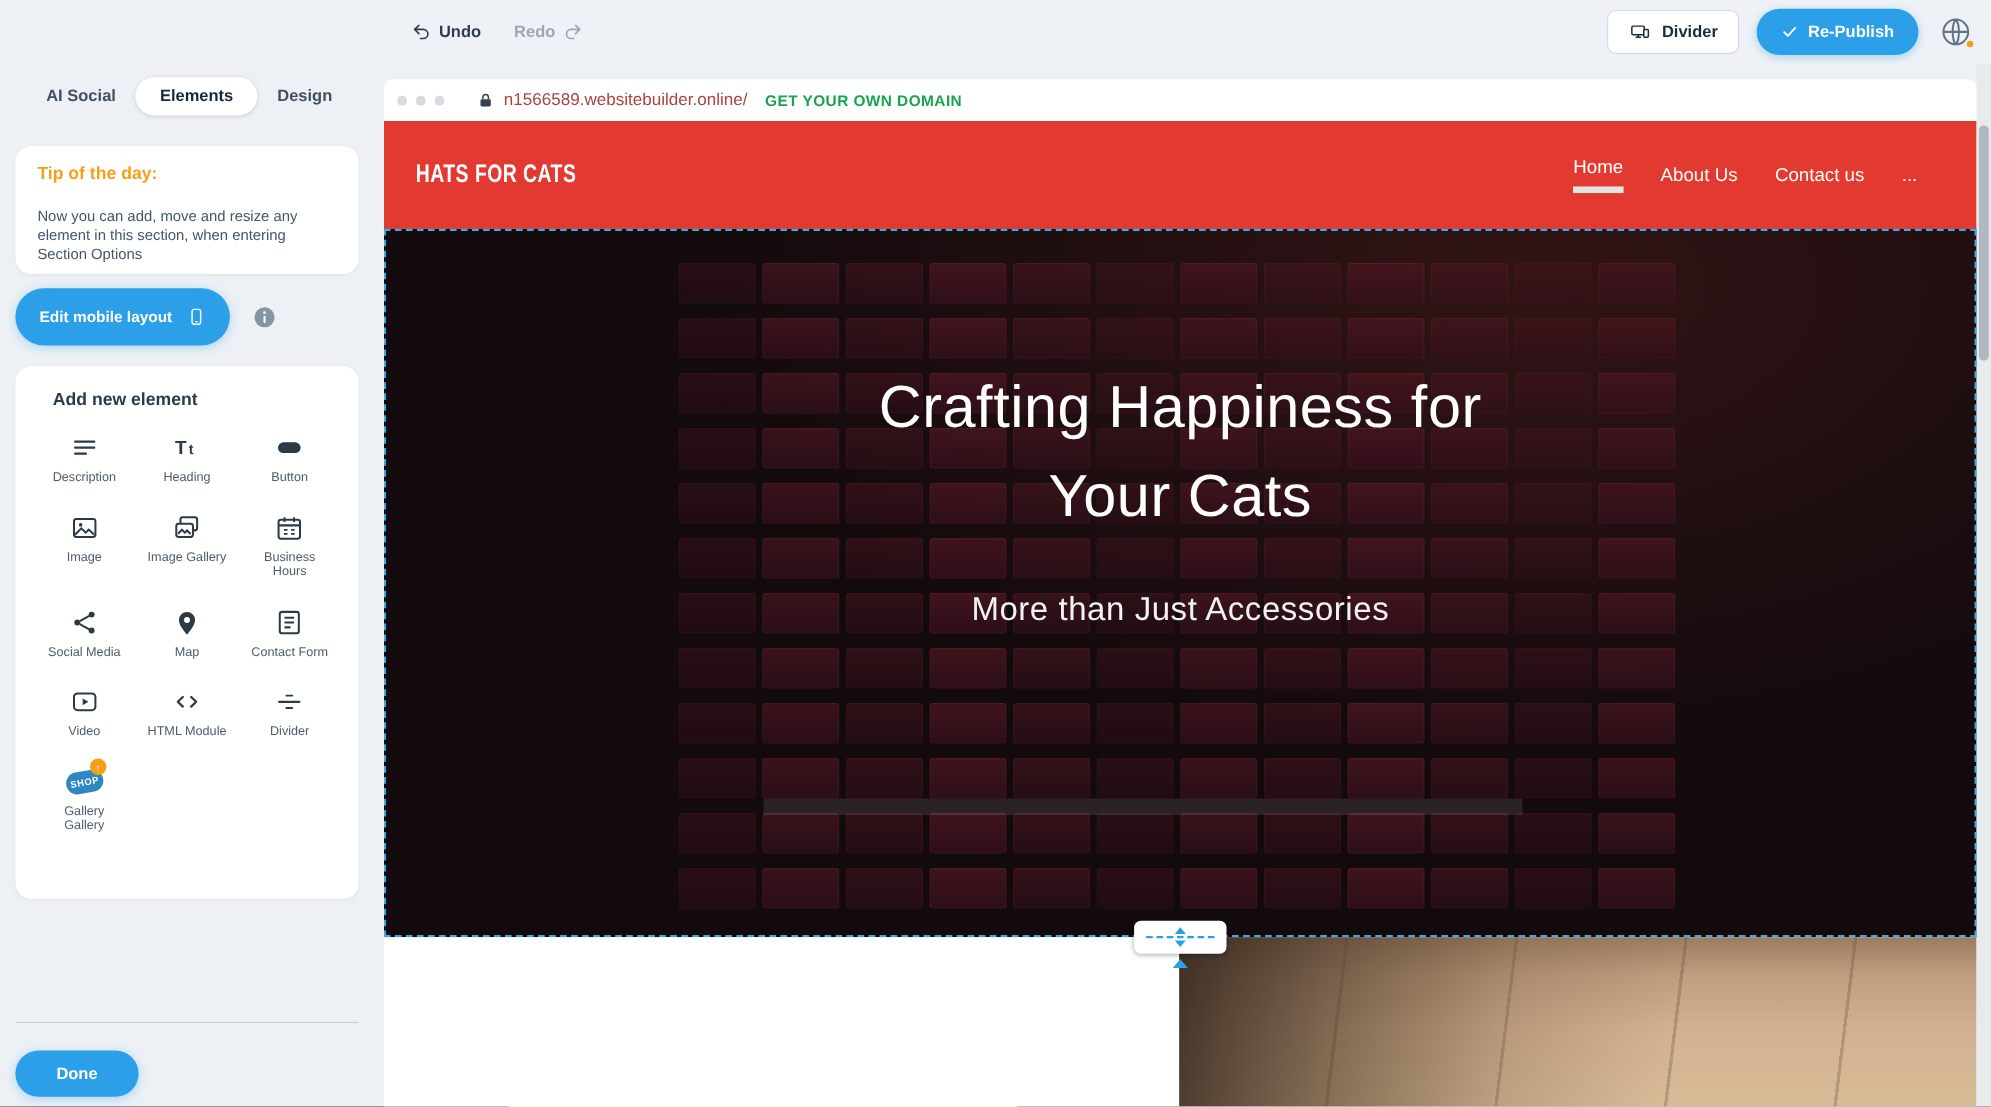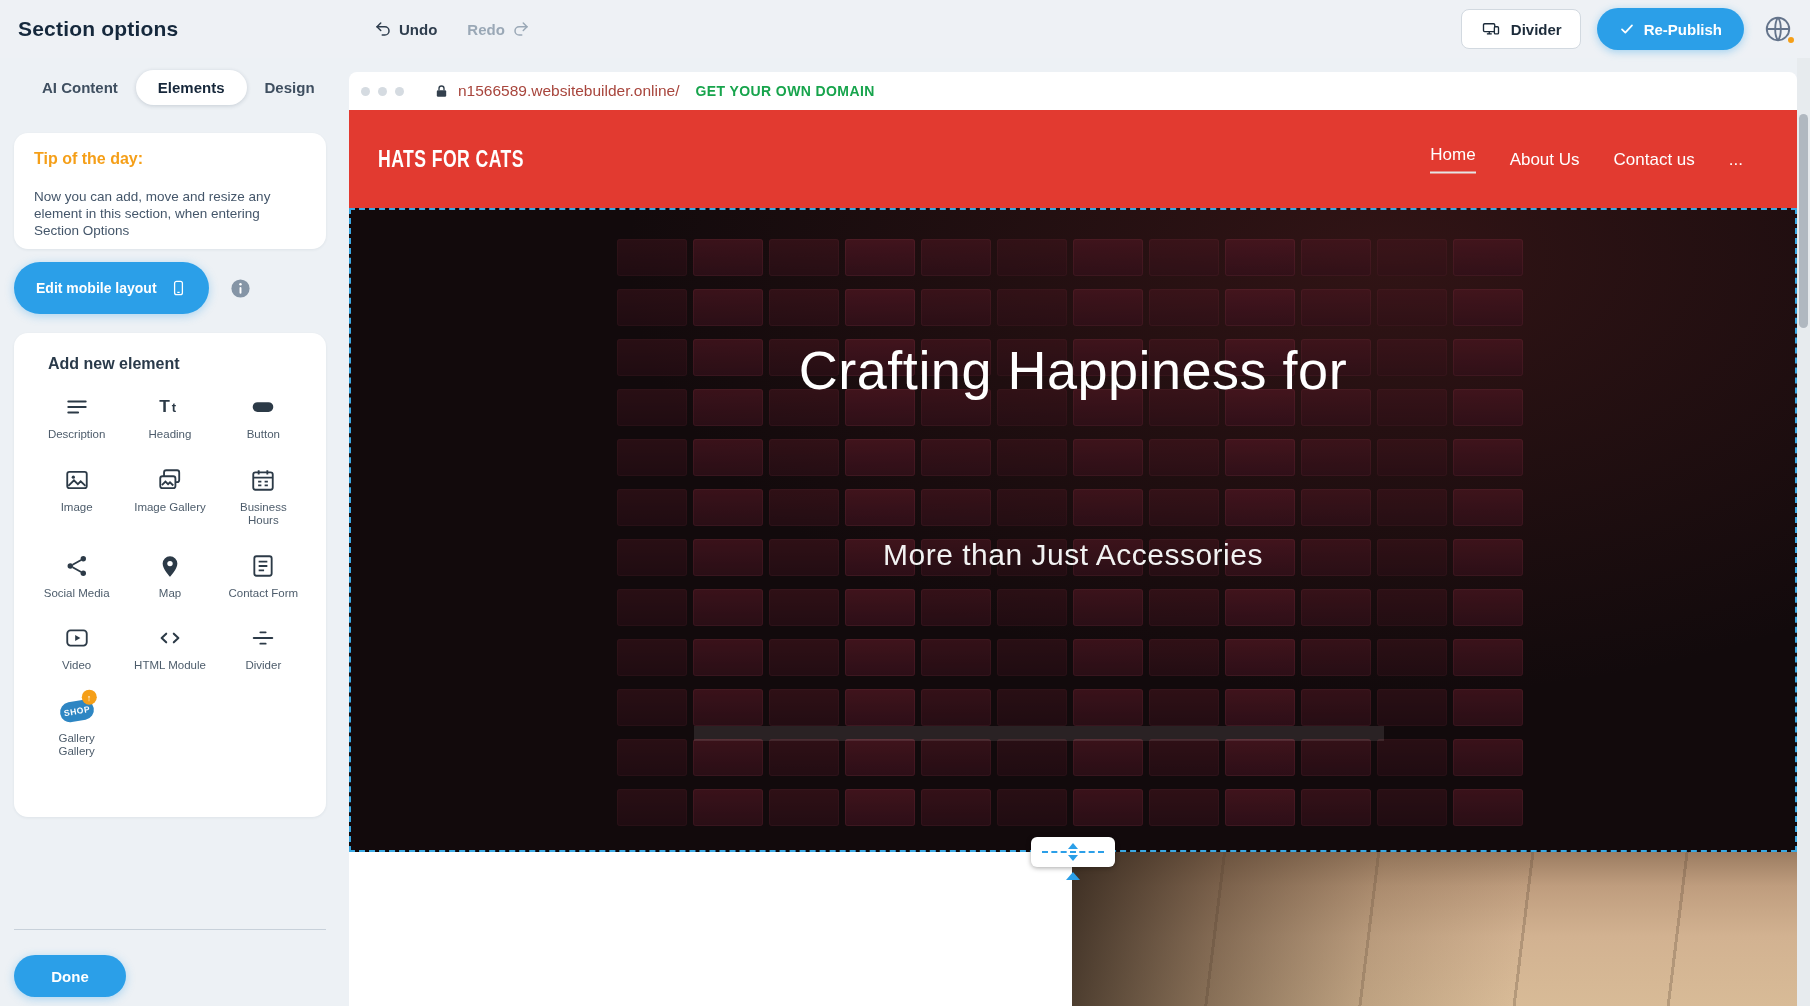--- a/index.html
+++ b/index.html
@@ -63,21 +63,21 @@
   .lock { margin-left:30px; display:flex; }
   .lock svg { width:15px; height:15px; display:block; }
   .url { margin-left:9px; font-size:15.5px; color:#a8453c; cursor:text; }
   .domain-cta { margin-left:16px; font-size:14px; font-weight:700; color:#17a44c; letter-spacing:.4px; cursor:pointer; text-decoration:none; }
 
   .site { position:absolute; top:52px; left:0; width:1448px; bottom:0; background:#fff; overflow:hidden; }
   .site-header { position:absolute; top:0; left:0; width:100%; height:98px; background:#e23a30; }
   .logo { position:absolute; left:29px; top:50%; transform:translateY(-50%) scale(.84,1.1); transform-origin:left center; color:#fff; font-size:21px; font-weight:700; letter-spacing:.5px; cursor:pointer; }
   .site-nav { position:absolute; right:54px; top:50%; transform:translateY(-50%); display:flex; align-items:center; gap:34px; }
   .nav-item { color:#fff; font-size:17px; cursor:pointer; text-decoration:none; }
-  .nav-item.active { padding-bottom:7px; border-bottom:2px solid #e5e5e5; }
+  .nav-item.active { padding-bottom:7px; border-bottom:6px solid #e5e5e5; }
 
   .hero { position:absolute; top:98px; left:0; width:1448px; height:644px; background:radial-gradient(ellipse at 72% 8%, rgba(130,45,45,.28), transparent 52%), #120a0c; overflow:hidden; }
   .tiles { position:absolute; left:268px; top:31px; width:906px; height:588px; display:grid; grid-template-columns:repeat(12,70px); grid-auto-rows:37px; column-gap:6px; row-gap:13px; z-index:1; }
   .tile { background:linear-gradient(180deg,#4a1620,#33101a); border-radius:3px; box-shadow:inset 0 0 0 1px rgba(165,70,88,.18); }
   .hero-heading { position:absolute; top:122px; left:0; width:100%; text-align:center; color:#fff; font-size:54px; line-height:81px; font-weight:500; letter-spacing:.5px; z-index:2; cursor:pointer; }
   .hero-sub { position:absolute; top:330px; left:0; width:100%; text-align:center; color:#f2f2f2; font-size:30px; font-weight:400; letter-spacing:.5px; z-index:2; cursor:pointer; }
   .textbox { position:absolute; left:345px; top:426px; width:684px; height:88px; border:2px solid #ee1f9e; z-index:3; display:flex; align-items:center; justify-content:center; }
   .textbox-text { width:660px; text-align:center; color:#eaeaea; font-size:16.5px; line-height:21px; }
   .handle { position:absolute; left:4px; top:22px; width:18px; height:18px; background:#ecf9ec; border:2px solid #43b14b; cursor:grab; }
   .ghost-bar { position:absolute; left:345px; top:518px; width:690px; height:15px; background:rgba(255,255,255,.10); z-index:2; }
@@ -99,21 +99,20 @@
   .below-arrow { position:absolute; left:717px; top:762px; width:0; height:0; border-left:7px solid transparent; border-right:7px solid transparent; border-bottom:8px solid #2b9fe8; z-index:6; }
 
   
   .scrollbar { position:absolute; right:0; top:58px; width:13px; bottom:0; background:#e7ebee; }
   .scroll-thumb { position:absolute; left:2px; top:56px; width:9px; height:214px; background:#b0b8c0; border-radius:4.5px; cursor:grab; }
 </style>
 </head>
 <body>
 
 <header class="topbar">
-  <h1 class="topbar-title">Section options</h1>
   <div class="history">
     <button class="hist-btn">
       <span class="hist-icon">
         <svg viewBox="0 0 24 24" fill="none" stroke="currentColor" stroke-width="2" stroke-linecap="round" stroke-linejoin="round">
             <path d="M9 14L4 9l5-5"></path>
             <path d="M4 9h10.5a5.5 5.5 0 0 1 0 11H11"></path>
           </svg>
       </span>
       <span>Undo</span>
     </button>
@@ -154,21 +153,21 @@
             <path d="M3 12h18M12 3c3 3.5 3 14.5 0 18M12 3c-3 3.5-3 14.5 0 18"></path>
           </svg>
       </span>
       <span class="globe-dot"></span>
     </button>
   </div>
 </header>
 
 <aside class="sidebar">
   <div class="tabs">
-    <button class="tab">AI Content</button>
+    <button class="tab">AI Social</button>
     <button class="tab active">Elements</button>
     <button class="tab">Design</button>
   </div>
 
   <section class="card tip-card">
     <h2 class="tip-title">Tip of the day:</h2>
     <p class="tip-body">Now you can add, move and resize any element in this section, when entering Section Options</p>
   </section>
 
   <div class="mobile-row">
@@ -486,20 +485,21 @@
           <div class="tile" style="opacity: 0.42;"></div>
           <div class="tile" style="opacity: 0.72;"></div>
           <div class="tile" style="opacity: 0.52;"></div>
           <div class="tile" style="opacity: 0.82;"></div>
           <div class="tile" style="opacity: 0.62;"></div>
           <div class="tile" style="opacity: 0.42;"></div>
           <div class="tile" style="opacity: 0.72;"></div>
         </div>
       <h2 class="hero-heading">
         <span>Crafting Happiness for</span><br>
+        <span>Your Cats</span>
       </h2>
       <p class="hero-sub">More than Just Accessories</p>
       <div class="ghost-bar"></div>
       <div class="selection-border"></div>
     </div>
 
     <div class="below">
       <div class="pavement"></div>
     </div>
 

